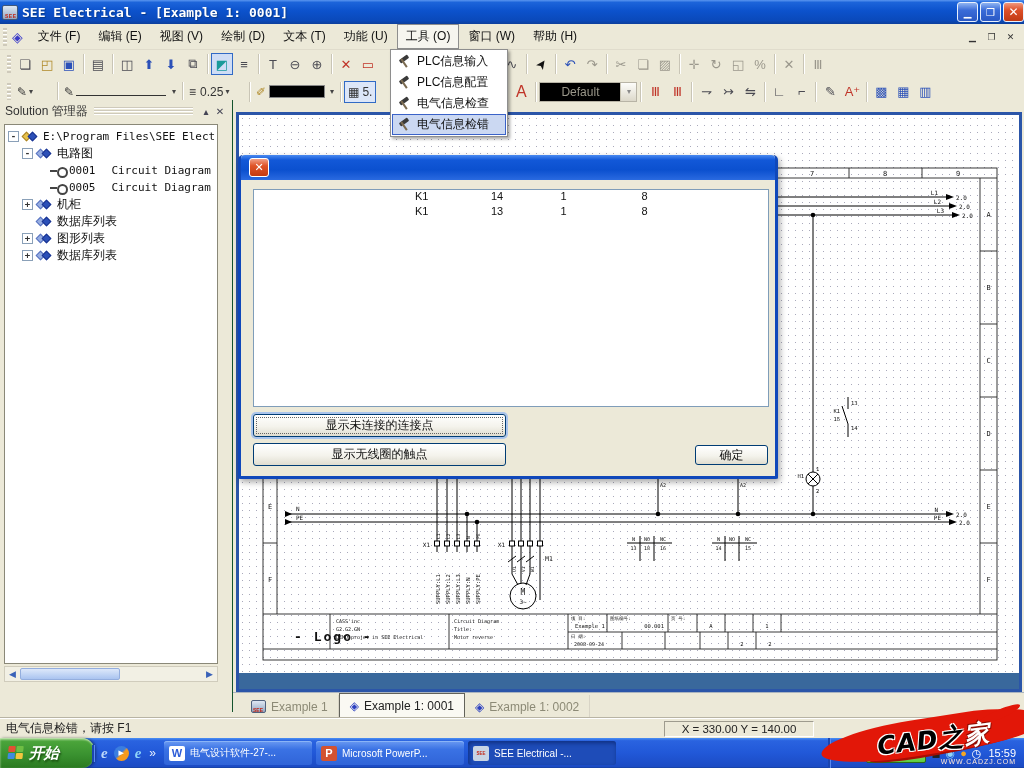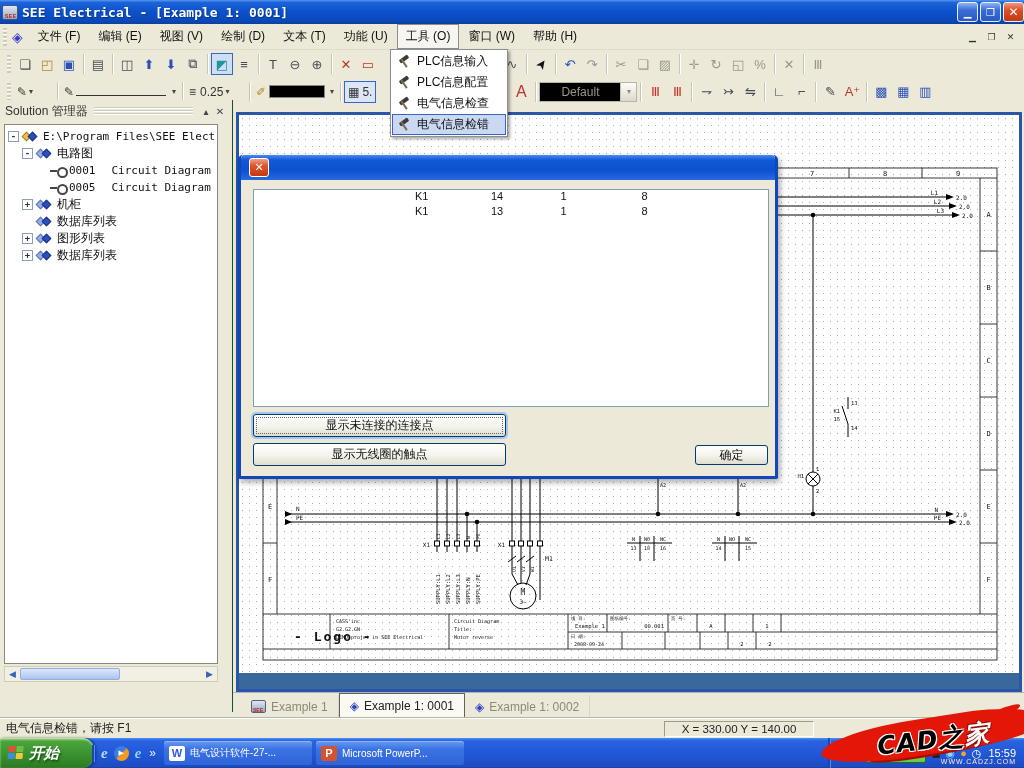--- a/index.html
+++ b/index.html
@@ -644,20 +644,24 @@
     <span class="chev">»</span>
   </div>
   <div class="task">
     <span class="ti word">W</span>
     <span class="tl">电气设计软件-27-...</span>
   </div>
   <div class="task">
     <span class="ti ppt">P</span>
     <span class="tl">Microsoft PowerP...</span>
   </div>
+  <div class="task on">
+    <span class="ti see">SEE</span>
+    <span class="tl">SEE Electrical -...</span>
+  </div>
   <div id="tray">
     <span class="kb">⌨</span>
     <span class="batt">99%</span>
     <span class="tri" style="color:#222">◼</span>
     <span class="tri" style="color:#8fd4f8">◉</span>
     <span class="tri" style="color:#f5a623">●</span>
     <span class="tri" style="color:#fff">◷</span>
     <span class="time">15:59</span>
   </div>
 </div>

